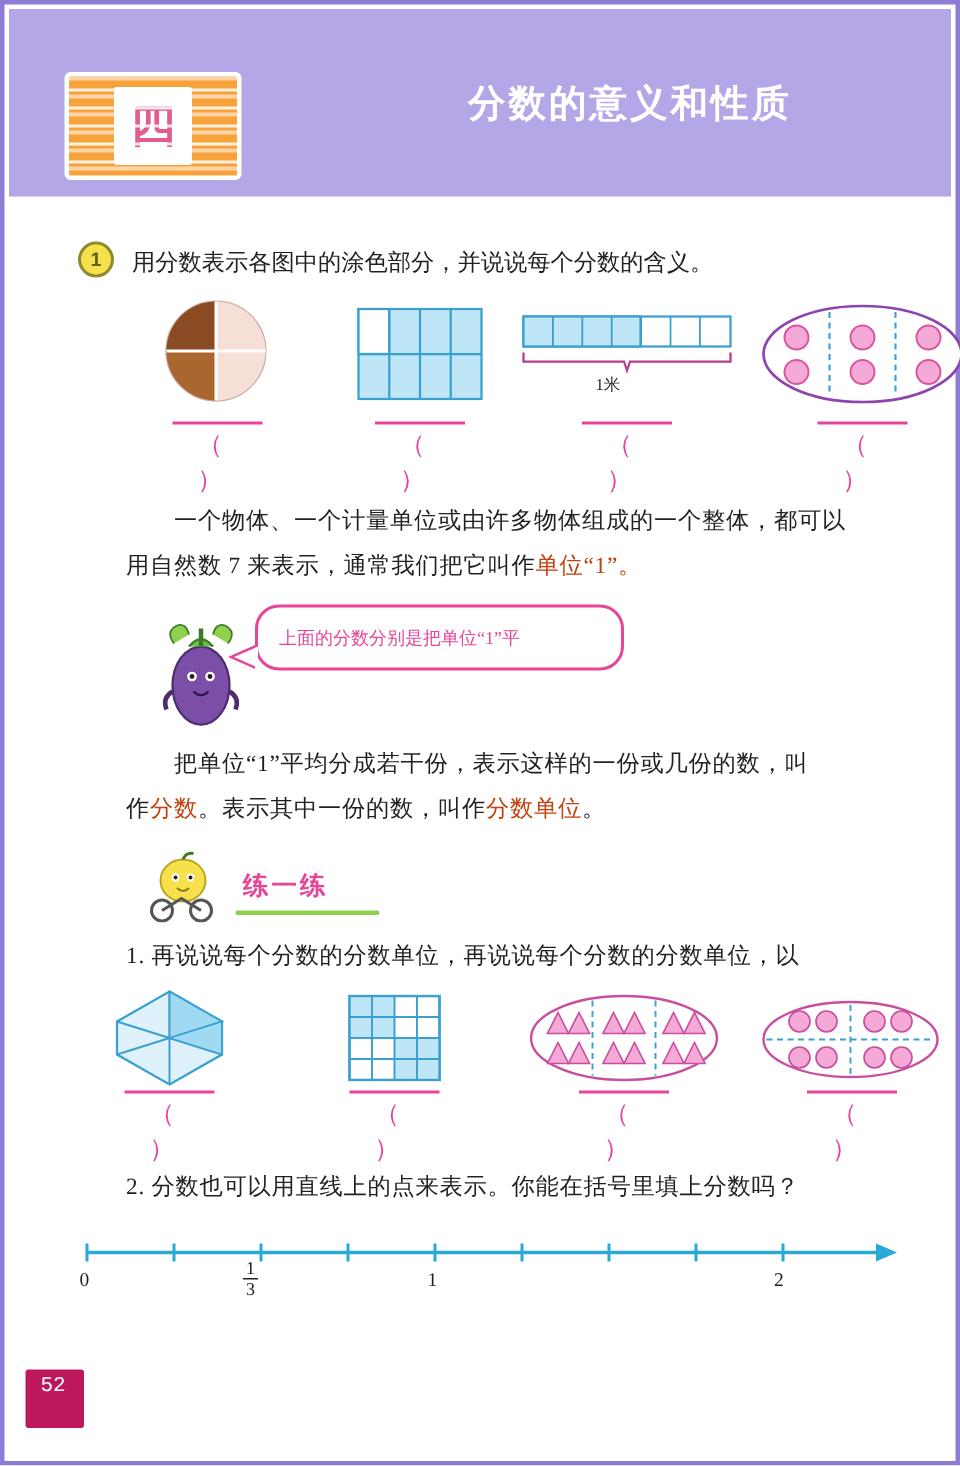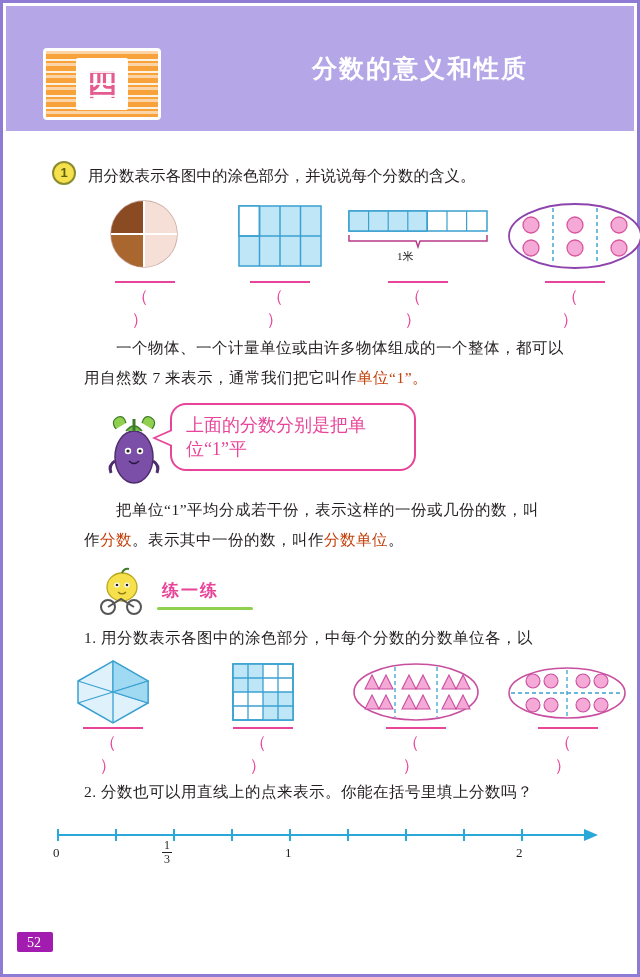--- a/index.html
+++ b/index.html
@@ -96,21 +96,21 @@
   .paren .bar::before{
     content:"";position:absolute;left:50%;top:-15px;transform:translateX(-50%);
     width:0;height:0;
   }
   .pk{color:#e8459a;font-size:17px;letter-spacing:10px;}
   
   .bubble{
     position:relative;
     border:2px solid #e8459a;border-radius:16px;
     background:#fff;
-    color:#e8459a;font-size:18px;line-height:24px;
+    color:#e8459a;font-size:12px;line-height:24px;
     padding:8px 14px;
     box-sizing:border-box;
   }
   .bubble.tail-left::after{
     content:"";position:absolute;left:-16px;top:26px;
     border-width:7px 16px 7px 0;border-style:solid;
     border-color:transparent #fff transparent transparent;
   }
   .bubble.tail-left::before{
     content:"";position:absolute;left:-20px;top:25px;
@@ -136,23 +136,23 @@
     color:#e8459a;font-size:17px;font-weight:bold;
     letter-spacing:2px;
     text-align:center;
   }
   .practice-underline{
     position:absolute;left:105px;top:36px;width:96px;height:3px;
     background:#8fd14f;border-radius:2px;
   }
   .pagenum{
     position:absolute;left:14px;bottom:22px;
-    background:#a21caf;color:#fff;font-size:14px;
-    padding:3px 12px 1px 10px;border-radius:2px;
-    font-family:Liberation Serif, serif;
+    background:#be185d;color:#fff;font-size:14px;
+    padding:3px 12px 20px 10px;border-radius:2px;
+    font-family:Liberation Mono, monospace;
   }
   .numline-wrap{position:relative;height:70px;margin-top:6px;}
   .frac{display:inline-block;text-align:center;font-size:12px;line-height:13px;vertical-align:middle;}
   .frac .top{display:block;border-bottom:1px solid #231f20;padding:0 2px;}
 </style>
 </head>
 <body>
 
 <div class="page">
 
@@ -294,21 +294,21 @@
         <circle cx="16" cy="40" r="7" fill="none" stroke="#555" stroke-width="2"></circle>
         <circle cx="42" cy="40" r="7" fill="none" stroke="#555" stroke-width="2"></circle>
         <path d="M16 40 L29 32 L42 40" fill="none" stroke="#555" stroke-width="2"></path>
       </svg>
       <div class="practice-label">练一练</div>
       <div class="practice-underline"></div>
     </div>
 
     <div class="line" style="margin-top:6px;">
       <span>1.</span>
-      <span>用分数表示各图中的涂色部分，中每个分数的分数单位各，以</span>
+      <span>再说说每个分数的分数单位，再说说每个分数的分数单位，以</span>
     </div>
 
     <div class="fig-row" style="height:68px;margin-top:6px;">
 
       <svg class="fig" style="left:22px;top:0;" width="78" height="66" viewBox="0 0 78 66">
         <polygon points="39,2 74,22 74,44 39,64 4,44 4,22" fill="#dff1fb" stroke="#3aa0d0" stroke-width="1.5"></polygon>
         <g stroke="#3aa0d0" stroke-width="1.3" fill="none">
           <line x1="39" y1="2" x2="39" y2="64"></line>
           <line x1="4" y1="22" x2="74" y2="44"></line>
           <line x1="4" y1="44" x2="74" y2="22"></line>

